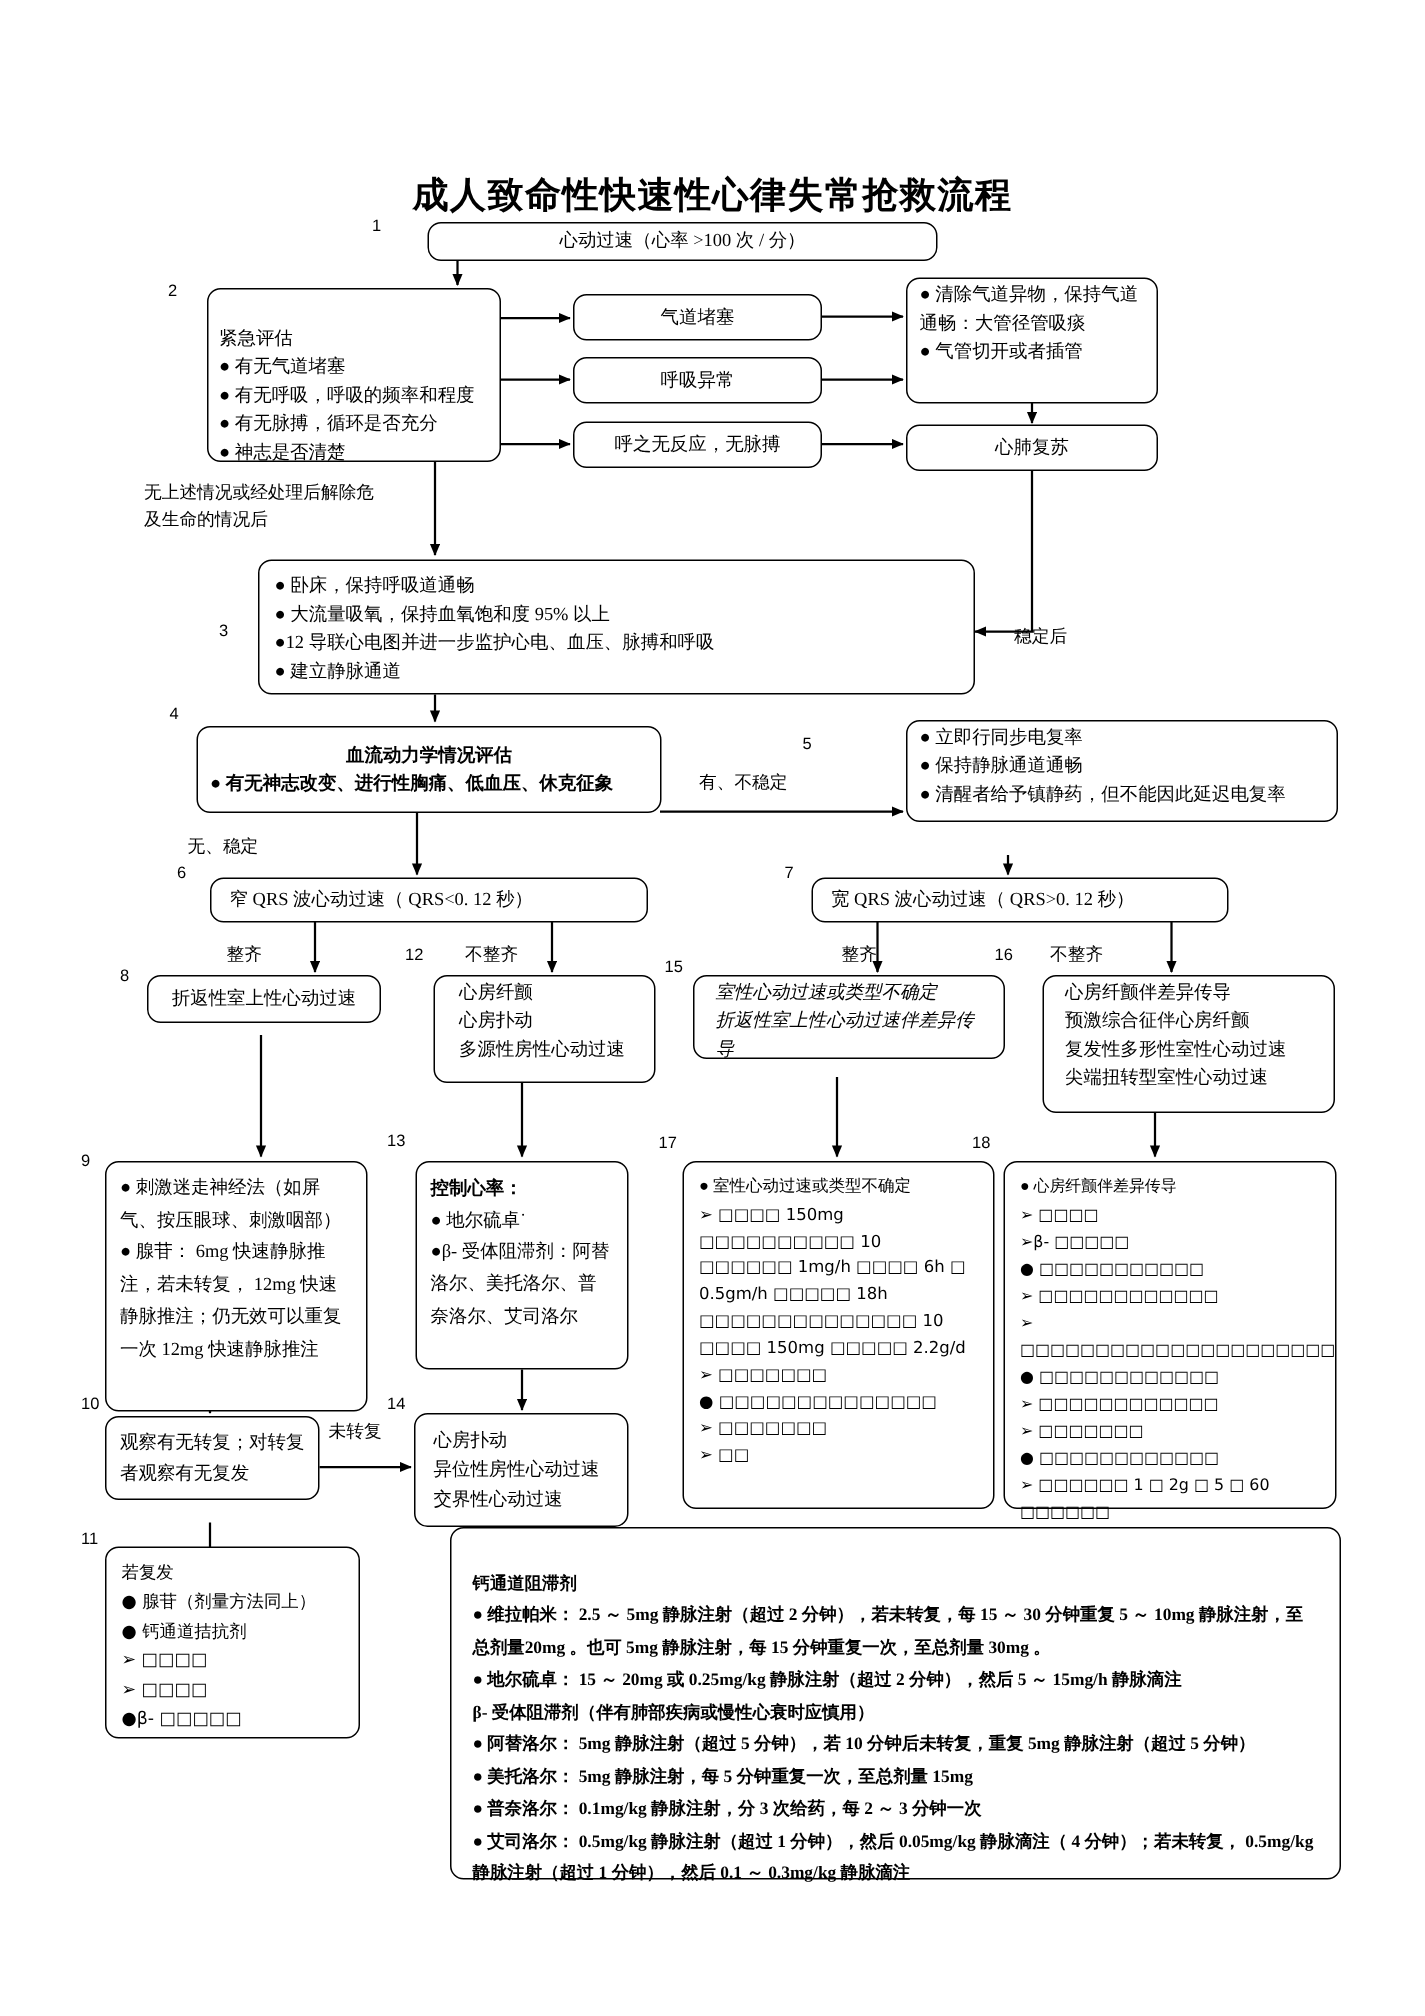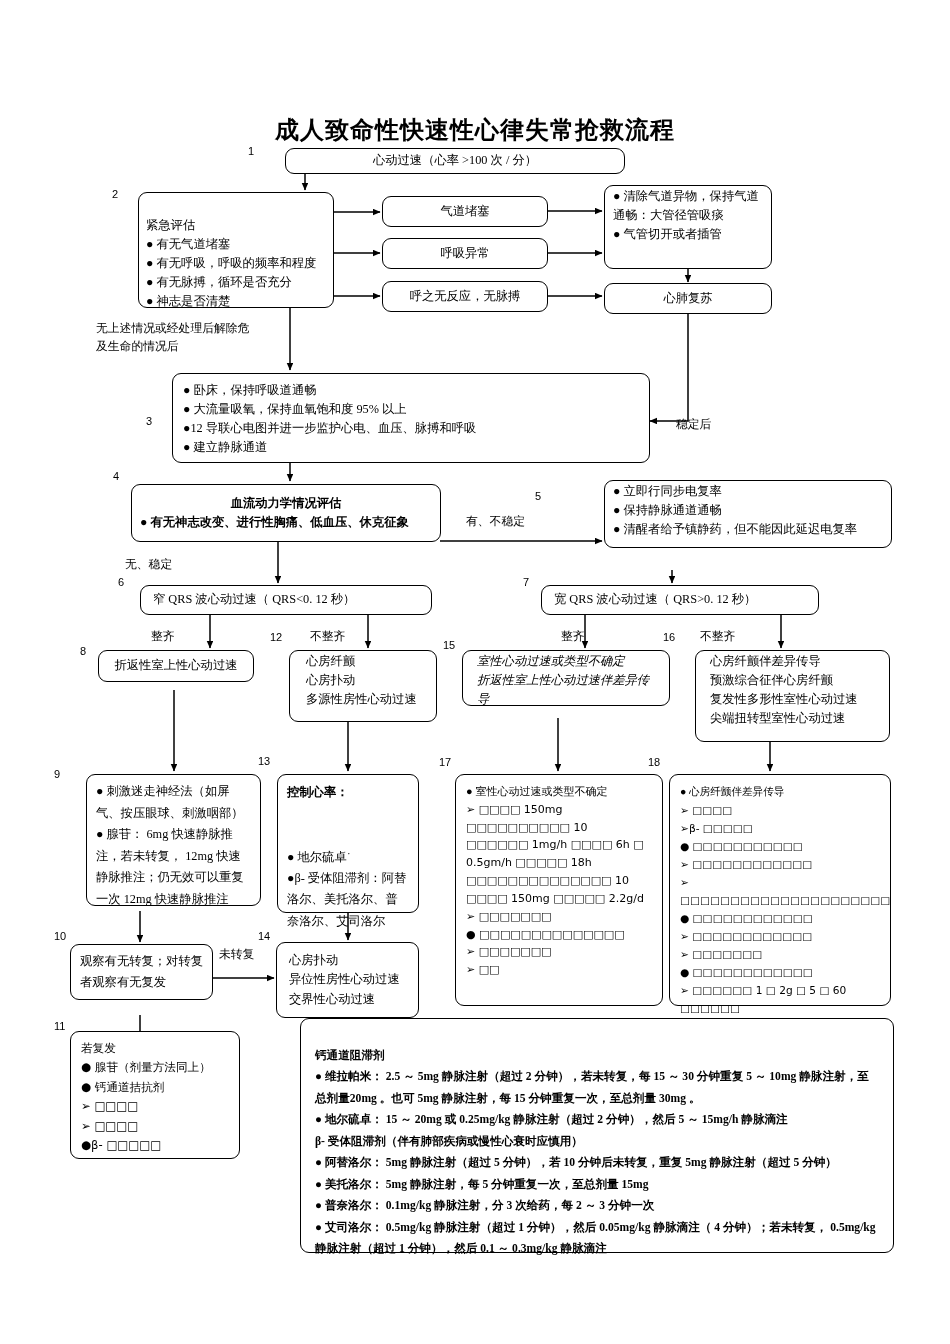--- a/index.html
+++ b/index.html
@@ -169,27 +169,27 @@
   <div class="box" style="left:462px;top:650px;width:208px;height:56px;text-align:left;padding-left:14px;font-style:italic;">室性心动过速或类型不确定
 折返性室上性心动过速伴差异传导</div>
 
   <div class="num" style="left:663px;top:631px;">16</div>
   <div class="box" style="left:695px;top:650px;width:195px;height:92px;text-align:left;padding-left:14px;">心房纤颤伴差异传导
 预激综合征伴心房纤颤
 复发性多形性室性心动过速
 尖端扭转型室性心动过速</div>
 
   <div class="num" style="left:54px;top:768px;">9</div>
-  <div class="box" style="left:86px;top:774px;width:175px;height:132px;text-align:left;line-height:1.75;padding:6px 9px;white-space:normal;">● 刺激迷走神经法（如屏气、按压眼球、刺激咽部）
+  <div class="box" style="left:70px;top:774px;width:175px;height:167px;text-align:left;line-height:1.75;padding:6px 9px;white-space:normal;">● 刺激迷走神经法（如屏气、按压眼球、刺激咽部）
 ● 腺苷： 6mg 快速静脉推注，若未转复， 12mg 快速静脉推注；仍无效可以重复一次 12mg 快速静脉推注</div>
 
   <div class="num" style="left:258px;top:755px;">13</div>
   <div class="box" style="left:277px;top:774px;width:142px;height:139px;text-align:left;line-height:1.72;padding:7px 9px;white-space:normal;">
     <span class="hdbold" style="display:block;">控制心率：</span>
-    <span style="display:block;white-space:pre-line;margin-top:44px;">● 地尔硫卓˙
+    <span style="display:block;white-space:pre-line;">● 地尔硫卓˙
 ●β- 受体阻滞剂：阿替洛尔、美托洛尔、普奈洛尔、艾司洛尔</span>
   </div>
 
   <div class="num" style="left:439px;top:756px;">17</div>
   <div class="box small" style="left:455px;top:774px;width:208px;height:232px;text-align:left;padding:8px 10px;white-space:normal;">
     <span class="bul">● 室性心动过速或类型不确定</span>
     <span class="bul tofu">➢ □□□□ 150mg □□□□□□□□□□ 10 □□□□□□ 1mg/h □□□□ 6h □ 0.5gm/h □□□□□ 18h □□□□□□□□□□□□□□ 10 □□□□ 150mg □□□□□ 2.2g/d</span>
     <span class="bul tofu">➢ □□□□□□□</span>
     <span class="bul tofu">● □□□□□□□□□□□□□□</span>
     <span class="bul tofu">➢ □□□□□□□</span>

